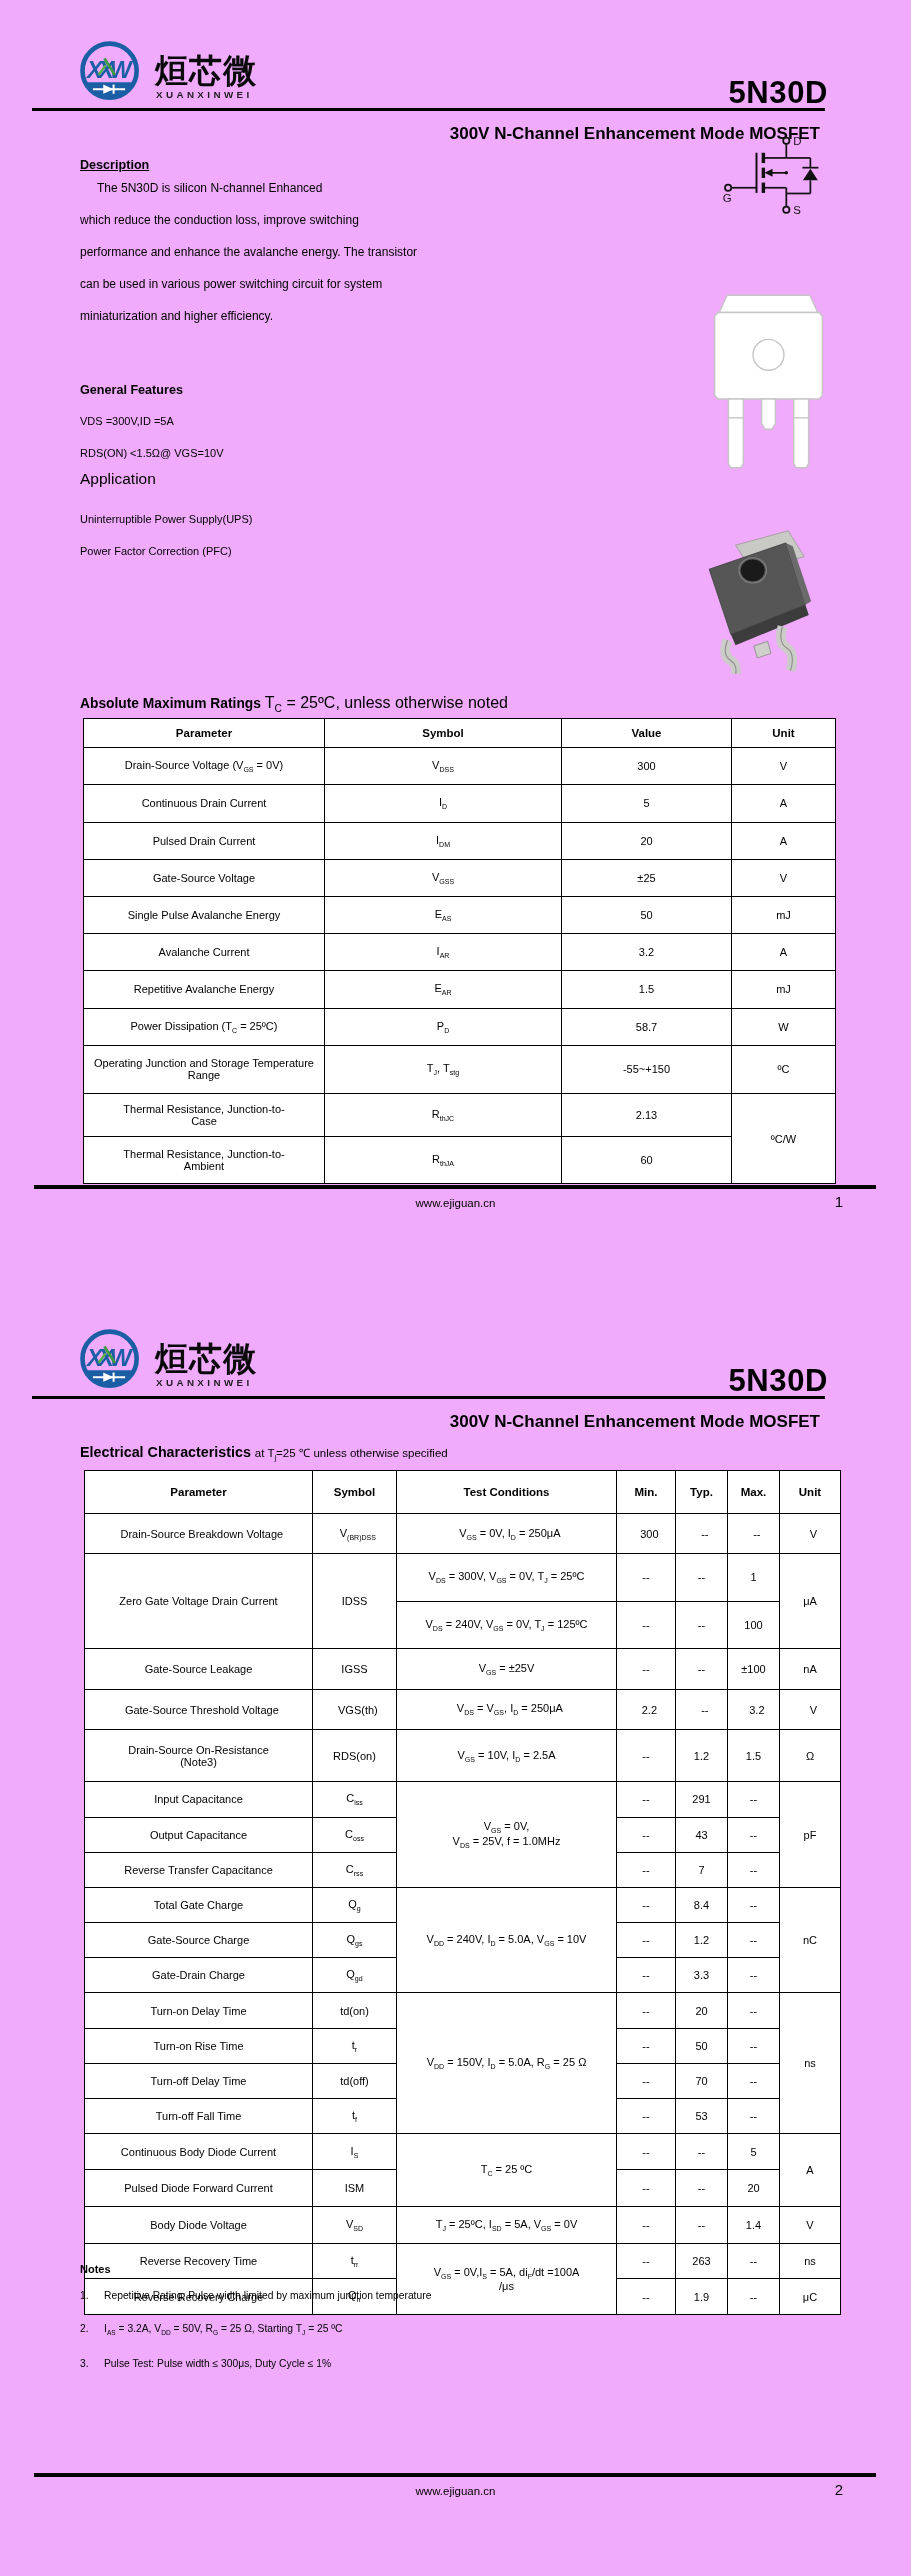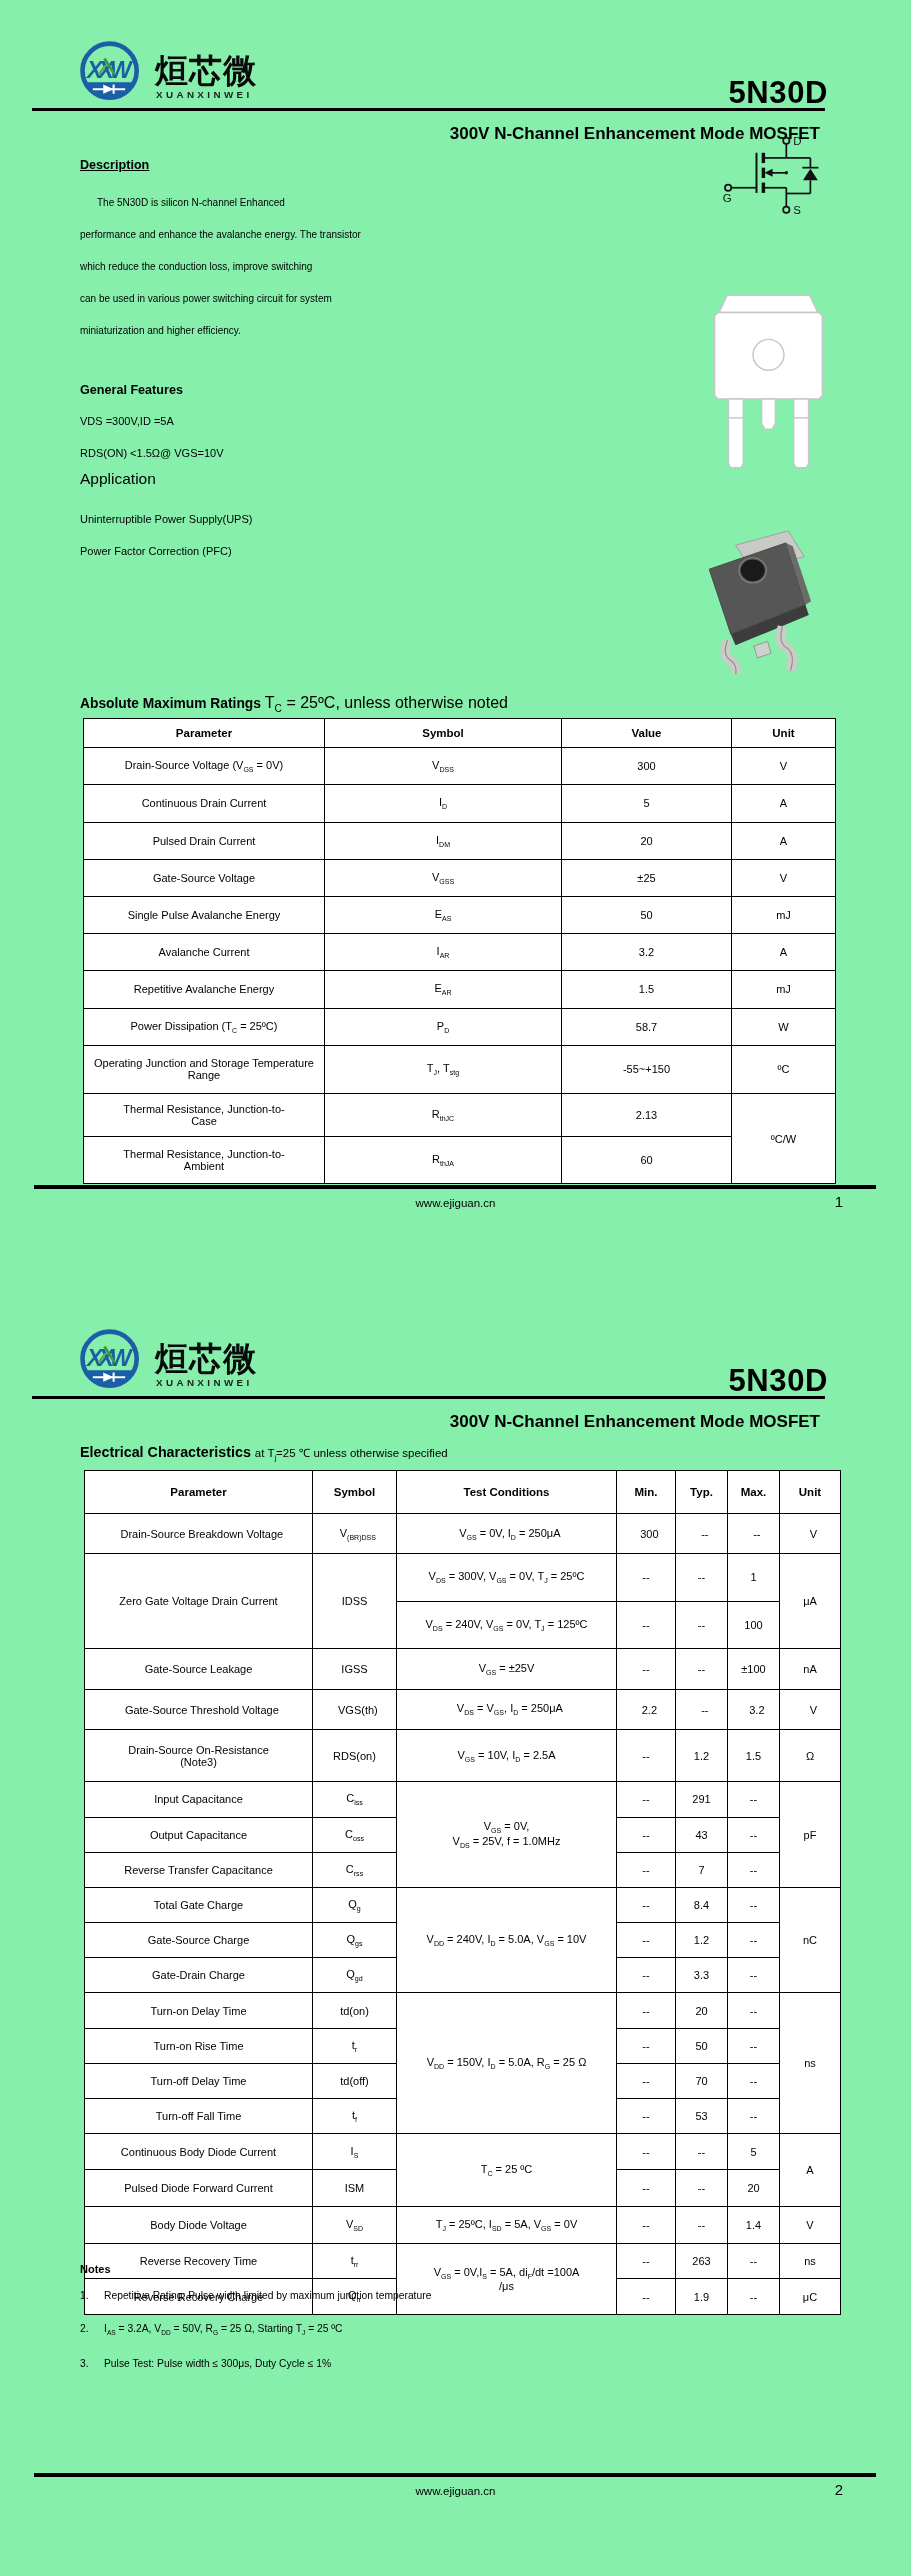--- a/index.html
+++ b/index.html
@@ -1,29 +1,29 @@
 <!DOCTYPE html>
 <html style="font-size:9.2px"><head>
 <meta charset="utf-8">
 <style>
   html,body{margin:0;padding:0;background:#ffffff;}
   body{width:911px;font-family:"Liberation Sans",sans-serif;color:#000;}
-  .page{position:relative;width:911px;height:1288px;background:#86efac;overflow:hidden;}
+  .page{position:relative;width:911px;height:1288px;background:#f0abfc;overflow:hidden;}
 
   
   .logo{position:absolute;left:79px;top:39px;width:189px;height:69px;}
   .logo-cn{position:absolute;left:76px;top:15px;font-size:33px;font-weight:bold;color:#0a0a0a;letter-spacing:1.1px;line-height:1;}
   .logo-en{position:absolute;left:77px;top:50px;font-size:9.8px;font-weight:bold;color:#1d1d1d;letter-spacing:3.4px;}
   .partnum{position:absolute;right:83px;top:75px;font-size:31px;font-weight:bold;letter-spacing:0.6px;}
   .header-rule{position:absolute;left:32px;top:108px;width:793px;height:3.4px;background:#000;}
   .subtitle{position:absolute;right:91px;top:124px;font-size:17px;font-weight:bold;}
 
   
   .sec-title{position:absolute;left:80px;font-size:12.6px;font-weight:bold;}
-  .desc-lines{position:absolute;left:80px;top:187px;width:597px;font-size:10px;}
+  .desc-lines{position:absolute;left:80px;top:172px;width:597px;font-size:12px;}
   .desc-lines .bline{height:32px;line-height:32px;white-space:nowrap;}
   .desc-lines .bline.indent{text-indent:17px;}
   .gf-lines{position:absolute;left:80px;top:405px;font-size:11px;}
   .gf-lines .bline{height:32px;line-height:32px;white-space:nowrap;}
   .app-title{position:absolute;left:80px;top:470px;font-size:15.5px;font-weight:normal;}
   .app-lines{position:absolute;left:80px;top:503px;font-size:11px;}
   .app-lines .bline{height:32px;line-height:32px;white-space:nowrap;}
 
   
   .fig-symbol{position:absolute;left:722px;top:135px;}
@@ -85,22 +85,22 @@
     <div class="logo-en">XUANXINWEI</div>
   </div>
 
   <div class="partnum">5N30D</div>
   <div class="header-rule"></div>
   <div class="subtitle">300V N-Channel Enhancement Mode MOSFET</div>
 
   <div class="sec-title" style="top:158px;text-decoration:underline;">Description</div>
   <div class="desc-lines">
     <div class="bline indent">The 5N30D is silicon N-channel Enhanced</div>
+    <div class="bline">which reduce the conduction loss, improve switching</div>
     <div class="bline">performance and enhance the avalanche energy. The transistor</div>
-    <div class="bline">which reduce the conduction loss, improve switching</div>
     <div class="bline">can be used in various power switching circuit for system</div>
     <div class="bline">miniaturization and higher efficiency.</div>
   </div>
 
   <div class="sec-title" style="top:383px;">General Features</div>
   <div class="gf-lines">
     <div class="bline">VDS =300V,ID =5A</div>
     <div class="bline">RDS(ON) &lt;1.5Ω@ VGS=10V</div>
   </div>
 

